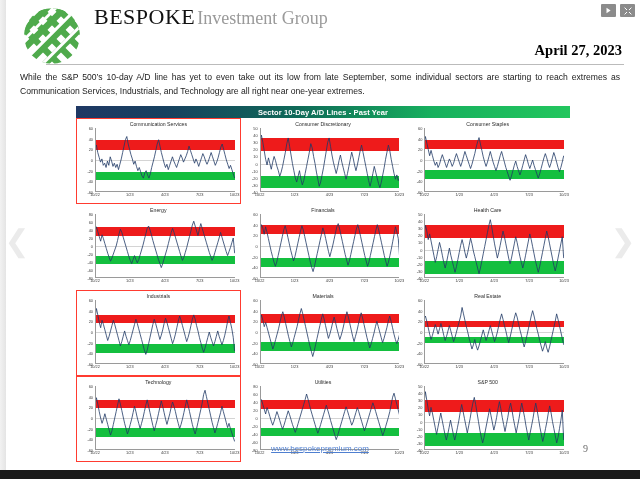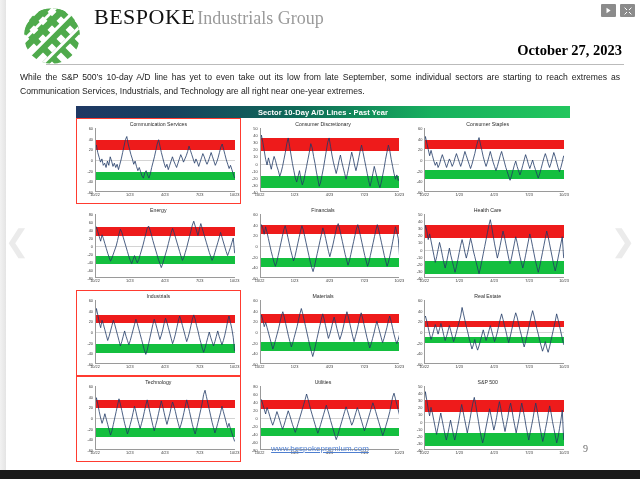--- a/index.html
+++ b/index.html
@@ -254,24 +254,24 @@
         <g clip-path="url(#logoClip)" fill="#ffffff">
           <g transform="rotate(45 50 50)">
             <rect x="18" y="2" width="5" height="100"></rect>
             <rect x="44" y="2" width="5" height="100"></rect>
             <rect x="70" y="2" width="5" height="100"></rect>
           </g>
         </g>
       </svg>
 
       <div id="brand-line">
-        <span id="brand-bespoke">BESPOKE</span><span id="brand-sub">Industrials Group</span>
+        <span id="brand-bespoke">BESPOKE</span><span id="brand-sub">Investment Group</span>
       </div>
 
-      <div id="report-date">October 27, 2023</div>
+      <div id="report-date">April 27, 2023</div>
       <div id="header-rule"></div>
     </div>
 
     <p id="intro">While the S&amp;P 500’s 10-day A/D line has yet to even take out its low from late September, some individual sectors are starting to reach extremes as Communication Services, Industrials, and Technology are all right near one-year extremes.</p>
 
     <div id="charts-panel">
       <div id="panel-title-bar">Sector 10-Day A/D Lines - Past Year</div>
       <div class="chart-grid" id="chart-grid">
           <div class="chart-cell highlight">
             <div class="chart-title">Communication Services</div>

